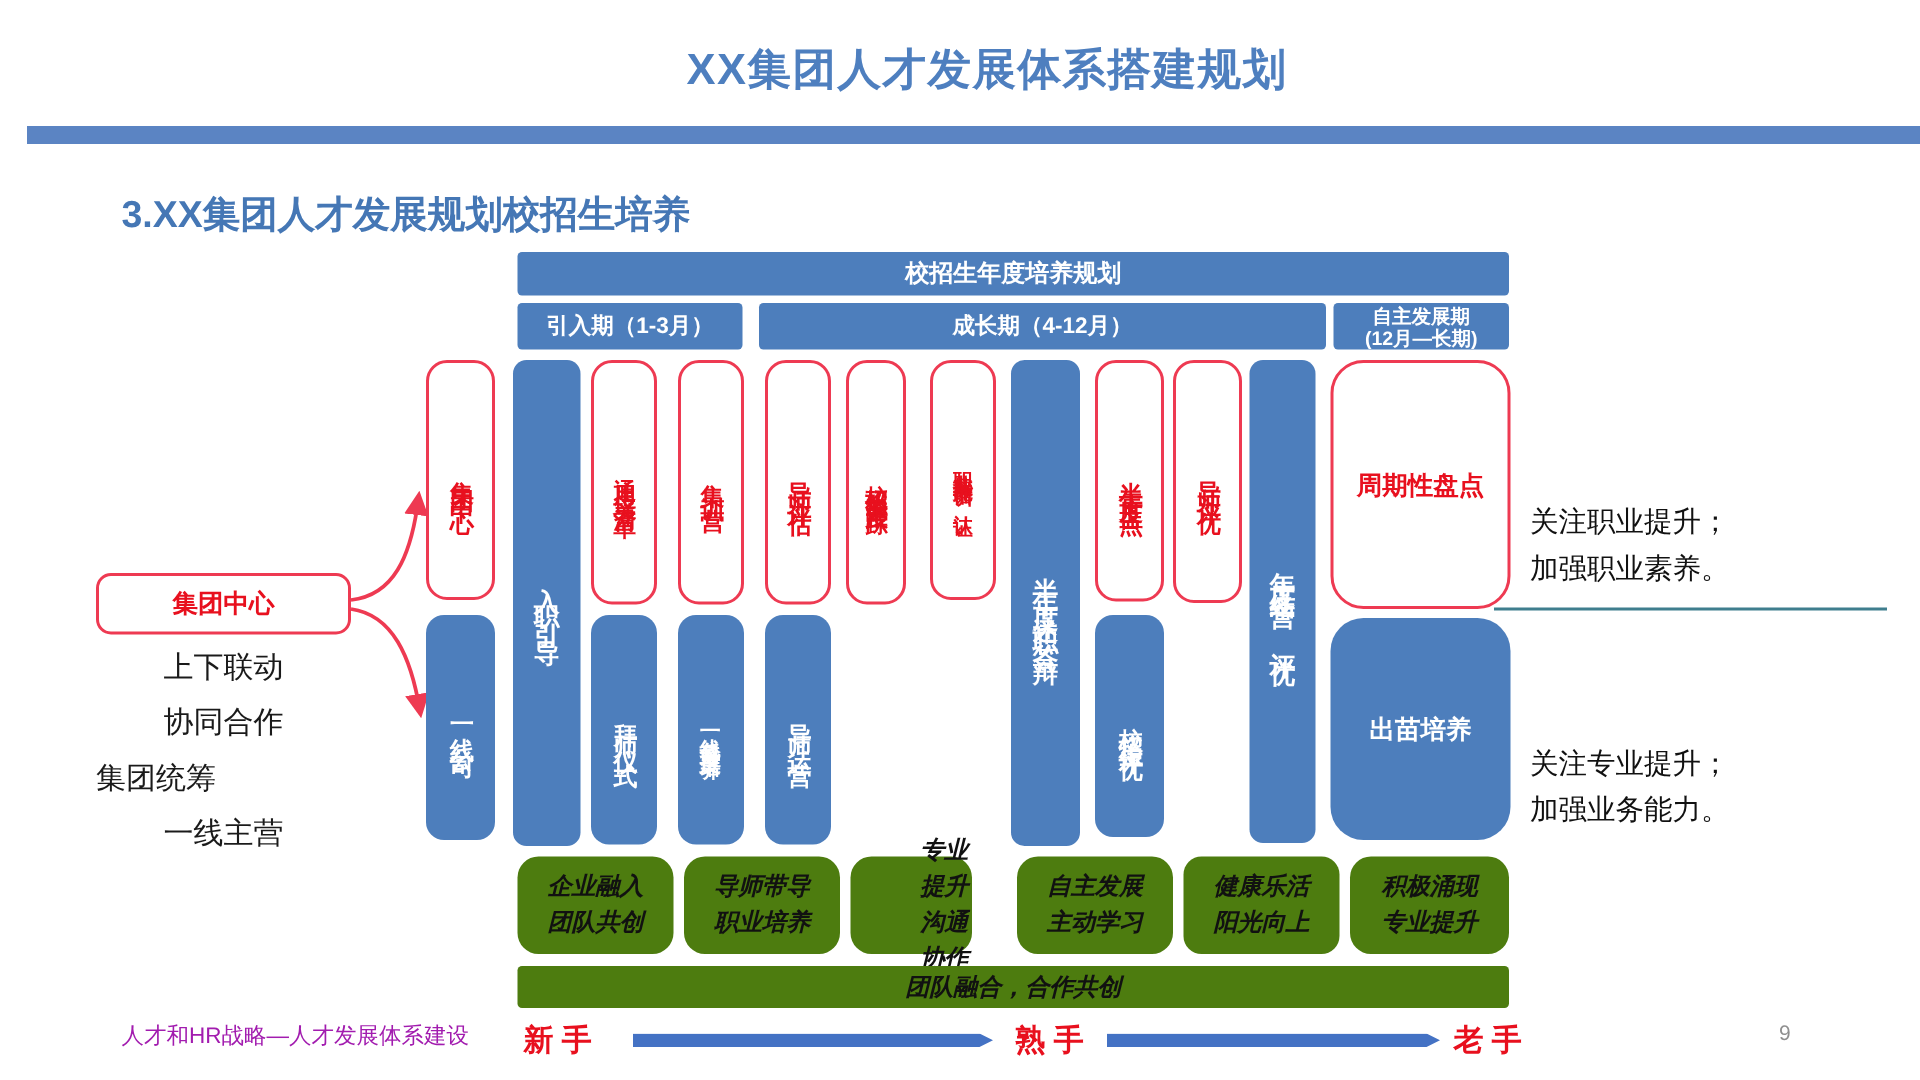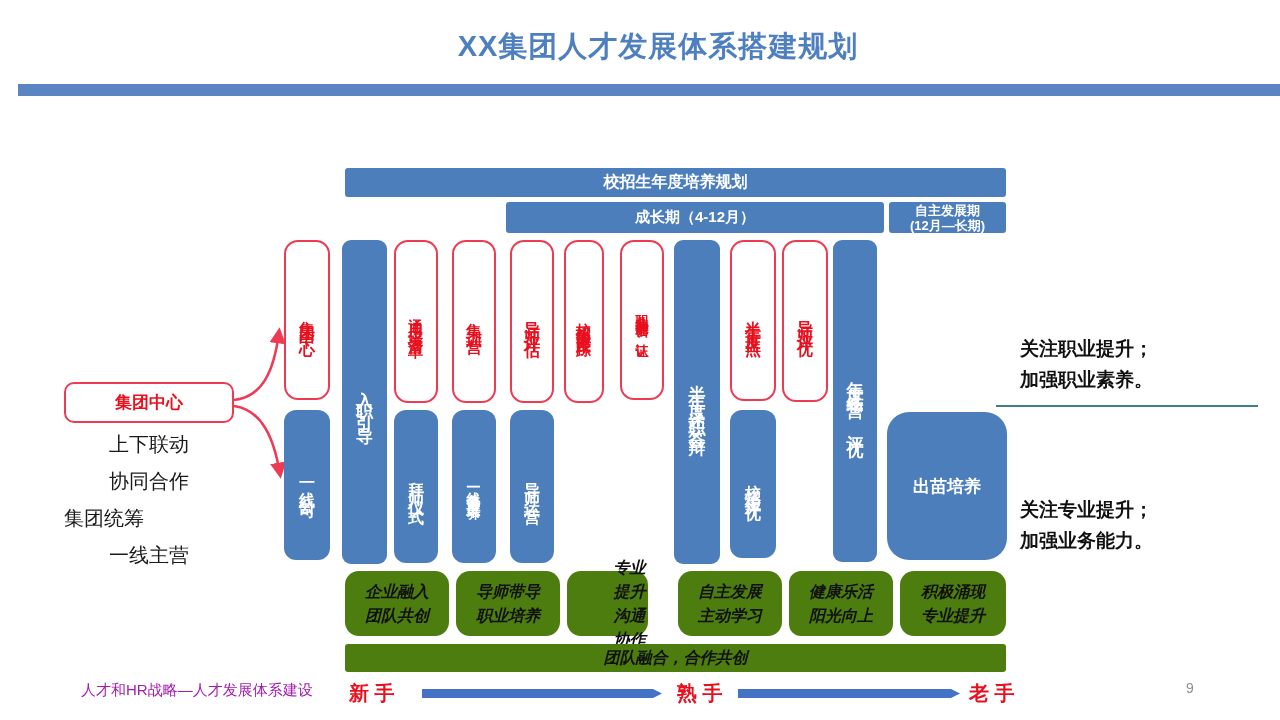--- a/index.html
+++ b/index.html
@@ -14,36 +14,38 @@
   
   .bar{border-radius:3px;}
   .col{border-radius:12px;}
   .col-tall{border-radius:9px;}
   .col-round{border-radius:14px;}
   .big-round{border-radius:22px;}
   .vtext{writing-mode:vertical-rl;text-orientation:upright;line-height:1;}
   .title{color:#4e7fbf;font-weight:bold;font-size:29px;letter-spacing:1px;}
   .section{color:#4577b5;font-weight:bold;font-size:25px;}
   .note{color:#1a1a1a;font-size:20px;}
-  .annot{color:#111;font-weight:bold;font-size:19px;line-height:31px;white-space:nowrap;}
+  .annot{color:#111;font-weight:normal;font-size:19px;line-height:31px;white-space:nowrap;}
   .redstage{color:#e8101e;font-weight:bold;font-size:20px;white-space:nowrap;}
   .pbar{background:#4472c4;clip-path:polygon(0 0,calc(100% - 9px) 0,100% 50%,calc(100% - 9px) 100%,0 100%);}
   .footer{color:#a21caf;font-size:15px;}
   .pageno{color:#8f8f8f;font-size:14px;}
   svg.overlay{position:absolute;left:0;top:0;pointer-events:none;}
 </style>
 </head>
 <body>
 
 <div id="page">
 
   <div class="abs title" style="left:0;top:27px;width:1280px;text-align:center;">XX集团人才发展体系搭建规划</div>
   <div class="abs" style="left:0;top:84px;width:1280px;height:12px;background:#5b84c3;"></div>
+  <div class="abs section" style="left:63px;top:126px;">3.XX集团人才发展规划校招生培养</div>
 
   <div class="abs flexc blue-bg bar" style="left:327px;top:168px;width:661px;height:29px;font-size:16px;">校招生年度培养规划</div>
+  <div class="abs flexc blue-bg bar" style="left:327px;top:202px;width:150px;height:31px;font-size:15px;">引入期（1-3月）</div>
   <div class="abs flexc blue-bg bar" style="left:488px;top:202px;width:378px;height:31px;font-size:15px;">成长期（4-12月）</div>
   <div class="abs flexc blue-bg bar" style="left:871px;top:202px;width:117px;height:31px;font-size:13px;flex-direction:column;line-height:15px;">
     <span>自主发展期</span>
     <span>(12月—长期)</span>
   </div>
 
   <div class="abs flexc outline-box" style="left:46px;top:382px;width:170px;height:41px;border-radius:10px;font-size:17px;">集团中心</div>
   <div class="abs note" style="left:46px;top:431px;width:170px;text-align:center;">上下联动</div>
   <div class="abs note" style="left:46px;top:468px;width:170px;text-align:center;">协同合作</div>
   <div class="abs note" style="left:46px;top:505px;width:170px;">集团统筹</div>
@@ -79,20 +81,21 @@
 
   <div class="abs flexc blue-bg col-tall vtext" style="left:656px;top:240px;width:46px;height:324px;font-size:17px;letter-spacing:9px;">半年度述职答辩</div>
 
   <div class="abs flexc outline-box col-round vtext" style="left:712px;top:240px;width:46px;height:161px;font-size:16px;letter-spacing:5px;">半年度盘点</div>
   <div class="abs flexc blue-bg col vtext" style="left:712px;top:410px;width:46px;height:148px;font-size:16px;letter-spacing:5px;">校招生评优</div>
 
   <div class="abs flexc outline-box col-round vtext" style="left:764px;top:240px;width:46px;height:162px;font-size:16px;letter-spacing:7px;">导师评优</div>
 
   <div class="abs flexc blue-bg col-tall vtext" style="left:815px;top:240px;width:44px;height:322px;font-size:17px;letter-spacing:7px;">年度结营&amp;评优</div>
 
+  <div class="abs flexc outline-box big-round" style="left:869px;top:240px;width:120px;height:166px;font-size:17px;">周期性盘点</div>
   <div class="abs flexc blue-bg big-round" style="left:869px;top:412px;width:120px;height:148px;font-size:17px;">出苗培养</div>
 
   <div class="abs annot" style="left:1002px;top:333px;">
     <div>关注职业提升；</div>
     <div>加强职业素养。</div>
   </div>
   <div class="abs" style="left:978px;top:405px;width:262px;height:2px;background:#3f7e8e;"></div>
   <div class="abs annot" style="left:1002px;top:494px;">
     <div>关注专业提升；</div>
     <div>加强业务能力。</div>

